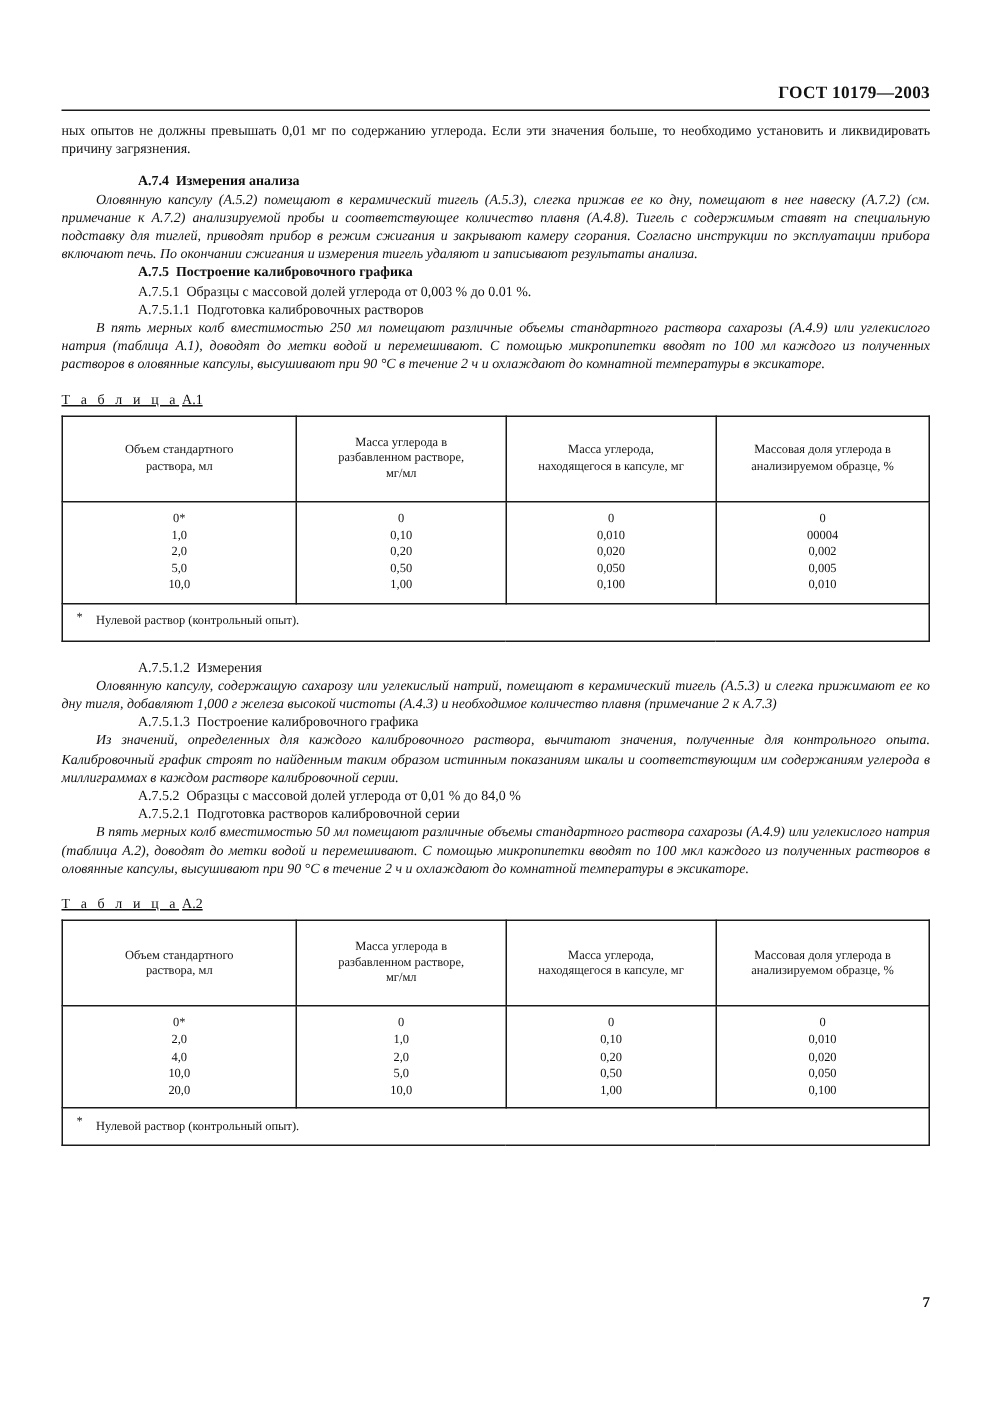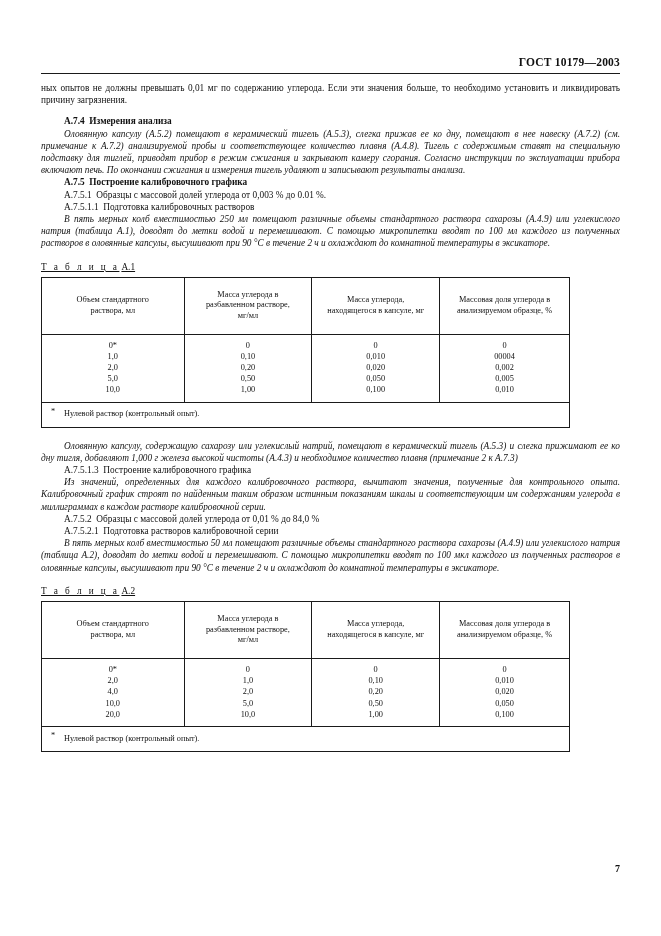--- a/index.html
+++ b/index.html
@@ -58,36 +58,36 @@
 
   .clause {
     margin: 0;
     font-size: 9.3px;
     line-height: 12.2px;
     text-indent: 23px;
   }
   .clause-bold {
     font-weight: bold;
   }
-  .num { white-space: nowrap; }
+  .num { white-space: nowrap; margin-left: 28px; }
   .sp-9 { height: 9px; }
   .sp-12 { height: 12px; }
 
   
   .tbl-caption {
     font-size: 9.3px;
     letter-spacing: 2.4px;
     margin: 0 0 5px 0;
     text-decoration: underline;
   }
   .tbl-caption .tname { letter-spacing: 0px; margin-left: 2px; }
 
   table.gost {
     border-collapse: collapse;
-    width: 529px;
+    width: 579px;
     table-layout: fixed;
     font-size: 8.3px;
     line-height: 10.4px;
   }
   table.gost td {
     border: 0.9px solid #1a1a1a;
     padding: 0;
     vertical-align: middle;
     text-align: center;
   }
@@ -228,20 +228,24 @@
           <td class="note outer-l outer-r outer-b" colspan="4">
             <span class="star">*</span>
             <span>Нулевой раствор (контрольный опыт).</span>
           </td>
         </tr>
       </tbody>
     </table>
 
     <div class="sp-12"></div>
 
+    <div class="clause">
+      <span class="num">А.7.5.1.2</span>&nbsp;
+      <span>Измерения</span>
+    </div>
     <p class="indent">Оловянную капсулу, содержащую сахарозу или углекислый натрий, помещают в керамический тигель (А.5.3) и слегка прижимают ее ко дну тигля, добавляют 1,000 г железа высокой чистоты (А.4.3) и необходимое количество плавня (примечание 2 к А.7.3)</p>
 
     <div class="clause">
       <span class="num">А.7.5.1.3</span>&nbsp;
       <span>Построение калибровочного графика</span>
     </div>
     <p class="indent">Из значений, определенных для каждого калибровочного раствора, вычитают значения, полученные для контрольного опыта. Калибровочный график строят по найденным таким образом истинным показаниям шкалы и соответствующим им содержаниям углерода в миллиграммах в каждом растворе калибровочной серии.</p>
 
     <div class="clause">
       <span class="num">А.7.5.2</span>&nbsp;

